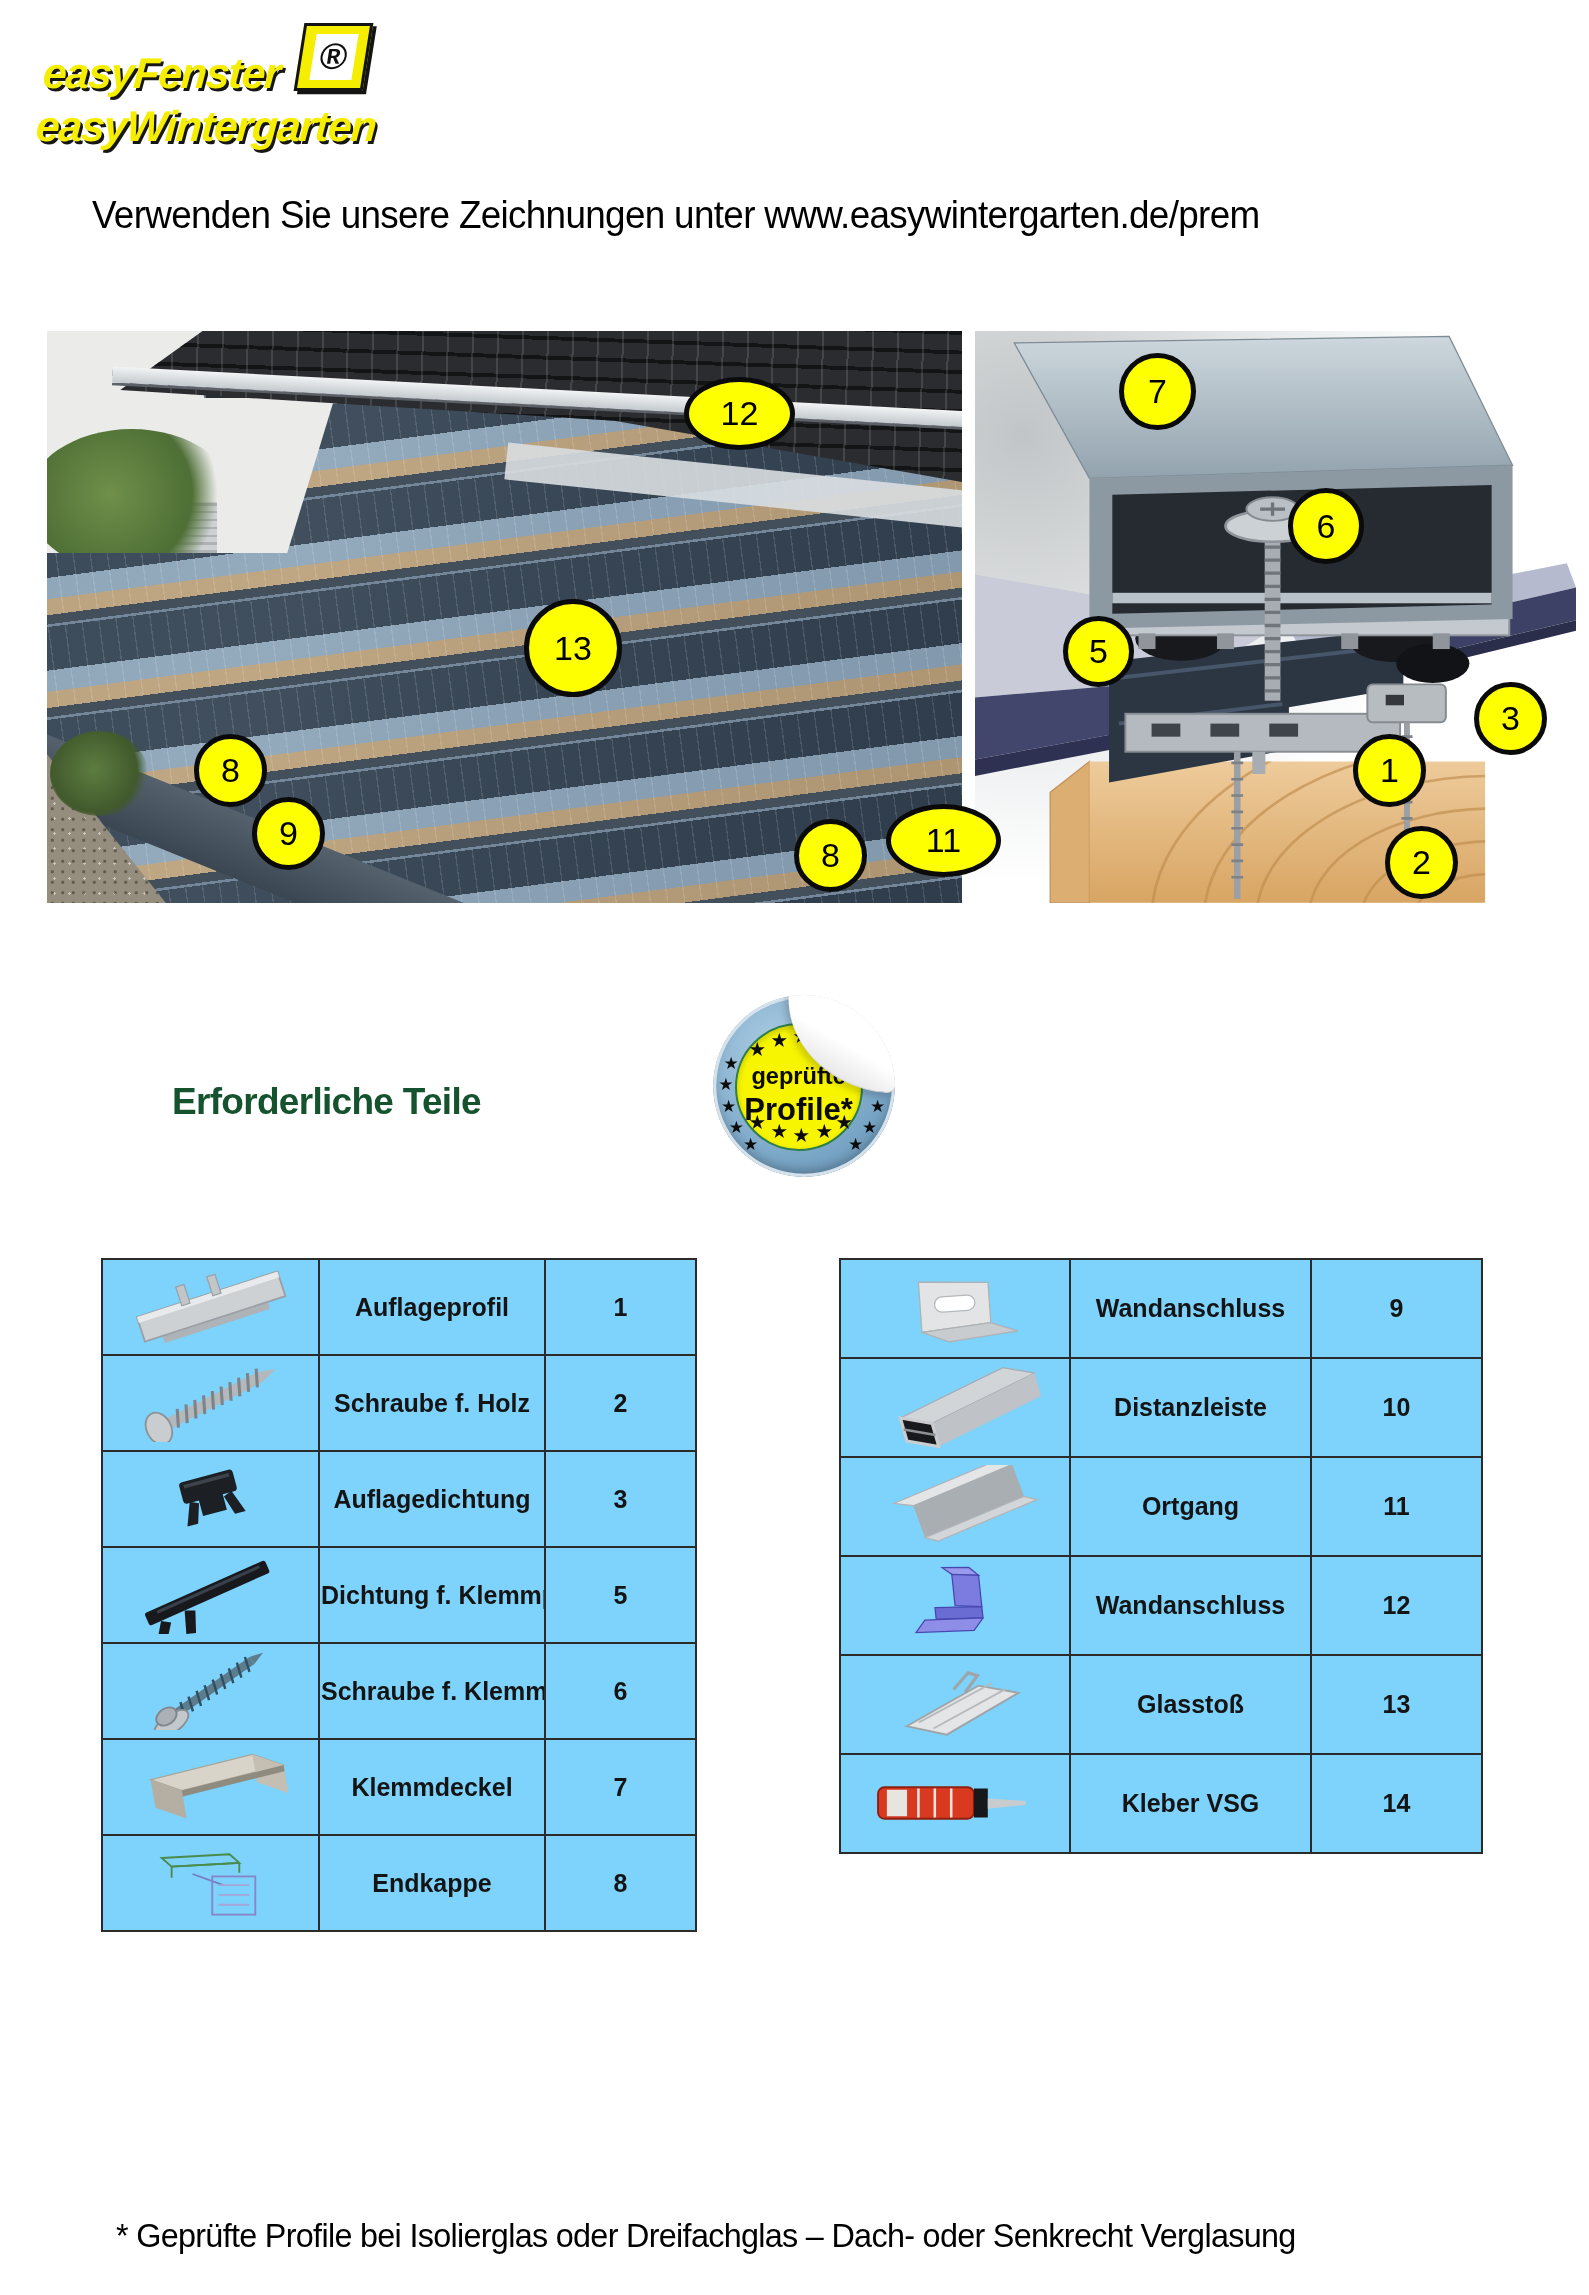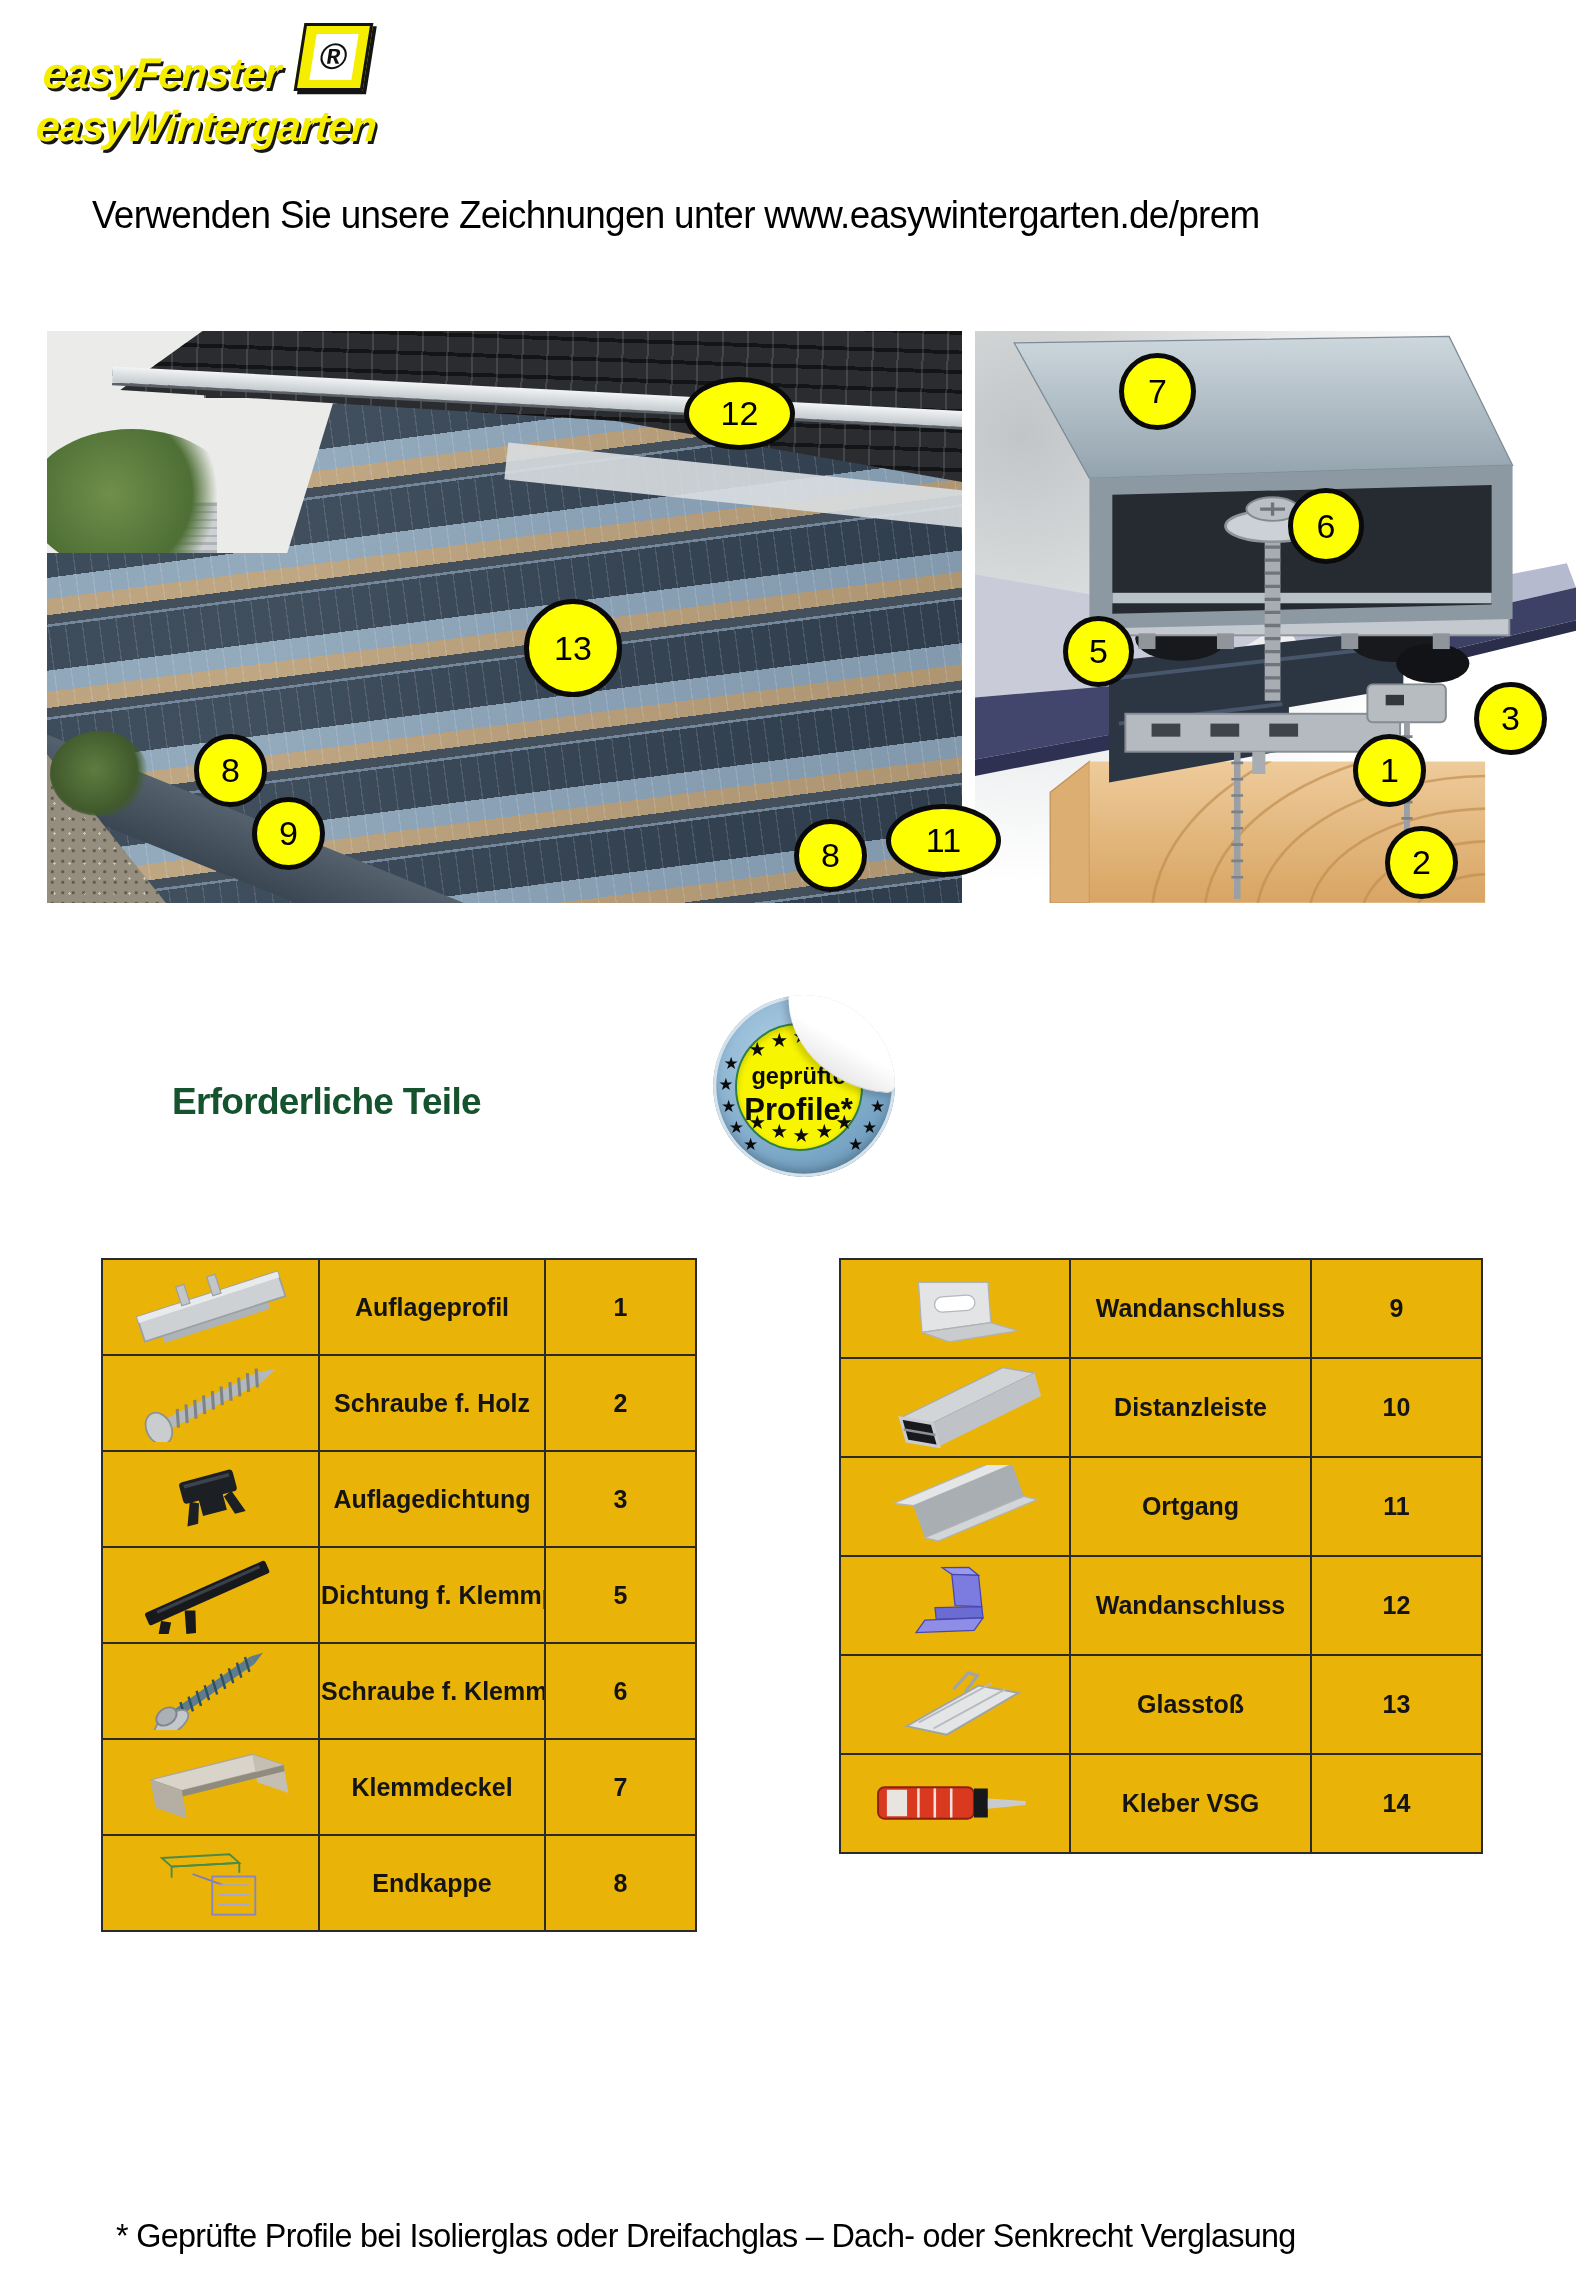--- a/index.html
+++ b/index.html
@@ -85,21 +85,21 @@
   .badge-t1 { position:absolute; left:0; top:38px; width:100%; text-align:center;
               font-size:23.6px; font-weight:bold; color:#0b0b0b; }
   .badge-t2 { position:absolute; left:0; top:67px; width:100%; text-align:center;
               font-size:31px; font-weight:bold; color:#0b0b0b; }
   .badge-curl { position:absolute; right:-3.9px; top:-6.5px; width:114px; height:99px;
                 background:linear-gradient(205deg,#ffffff 52%,#ececec 72%,#cfcfcf 100%);
                 border-radius:6.5px 52% 9.2px 100%; transform:rotate(5deg);
                 border-bottom:1.3px solid #d2d2d2; box-shadow:-3.3px 4.6px 6.5px rgba(0,0,0,.16); }
 
   
-  table.parts { position:absolute; border-collapse:collapse; table-layout:fixed; background:#eab308; }
+  table.parts { position:absolute; border-collapse:collapse; table-layout:fixed; background:#7dd3fc; }
   table.parts td { border:2.6px solid #2b2b2b; text-align:center; vertical-align:middle; overflow:hidden; }
   table.parts .nm { font-size:25px; font-weight:bold; color:#141414; white-space:nowrap; }
   table.parts .no { font-size:25px; font-weight:bold; color:#141414; }
   #table-left  { left:101px; top:1258px; width:594px; }
   #table-left  td { height:92px; }
   #table-right { left:839px; top:1258px; width:642px; }
   #table-right td { height:95px; }
 
   .footnote { position:absolute; left:116px; top:2217px; font-size:33px; color:#000;
               letter-spacing:-0.7px; transform:scaleX(.98); transform-origin:left; white-space:nowrap; }

